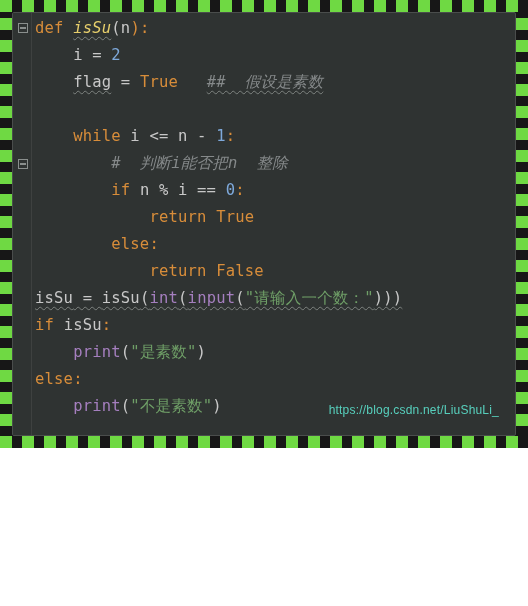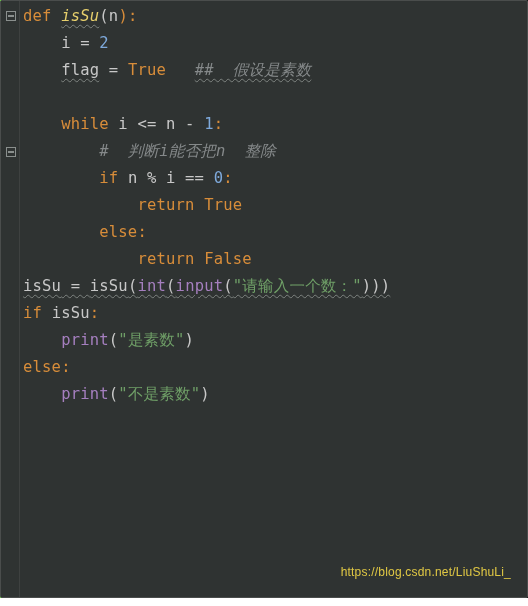--- a/index.html
+++ b/index.html
@@ -6,29 +6,30 @@
     margin: 0;
     padding: 0;
     width: 528px;
     height: 606px;
     overflow: hidden;
     font-family: "Consolas", "Menlo", "Monaco", monospace;
     font-size: 15px;
   }
   .frame {
     width: 528px;
-    height: 598px;
+    height: 448px;
     box-sizing: border-box;
     
     background:
       repeating-linear-gradient(90deg, #6fd943 0 12px, #171717 12px 22px) top left / 100% 12px no-repeat,
       repeating-linear-gradient(90deg, #6fd943 0 12px, #171717 12px 22px) bottom left / 100% 12px no-repeat,
       repeating-linear-gradient(0deg,  #6fd943 0 12px, #171717 12px 22px) top left / 12px 100% no-repeat,
       repeating-linear-gradient(0deg,  #6fd943 0 12px, #171717 12px 22px) top right / 12px 100% no-repeat,
       #171717;
+    padding: 12px;
     position: relative;
   }
   .editor {
     width: 100%;
     height: 100%;
     background: #2f3332;
     border: 1px solid #4a4d4c;
     border-radius: 2px;
     box-sizing: border-box;
     padding: 6px 4px 6px 4px;
@@ -91,21 +92,21 @@
 
   .wavy-u {
     text-decoration: underline wavy rgba(180,185,183,0.55);
     text-decoration-thickness: 1px;
     text-underline-offset: 3px;
   }
   .watermark {
     position: absolute;
     right: 16px;
     bottom: 14px;
-    color: #fde047;
+    color: #5eead4;
     font-family: Arial, Helvetica, sans-serif;
     font-size: 12px;
     opacity: 0.85;
     letter-spacing: 0.2px;
   }
 </style>
 </head>
 <body>
 
 <div class="frame">

